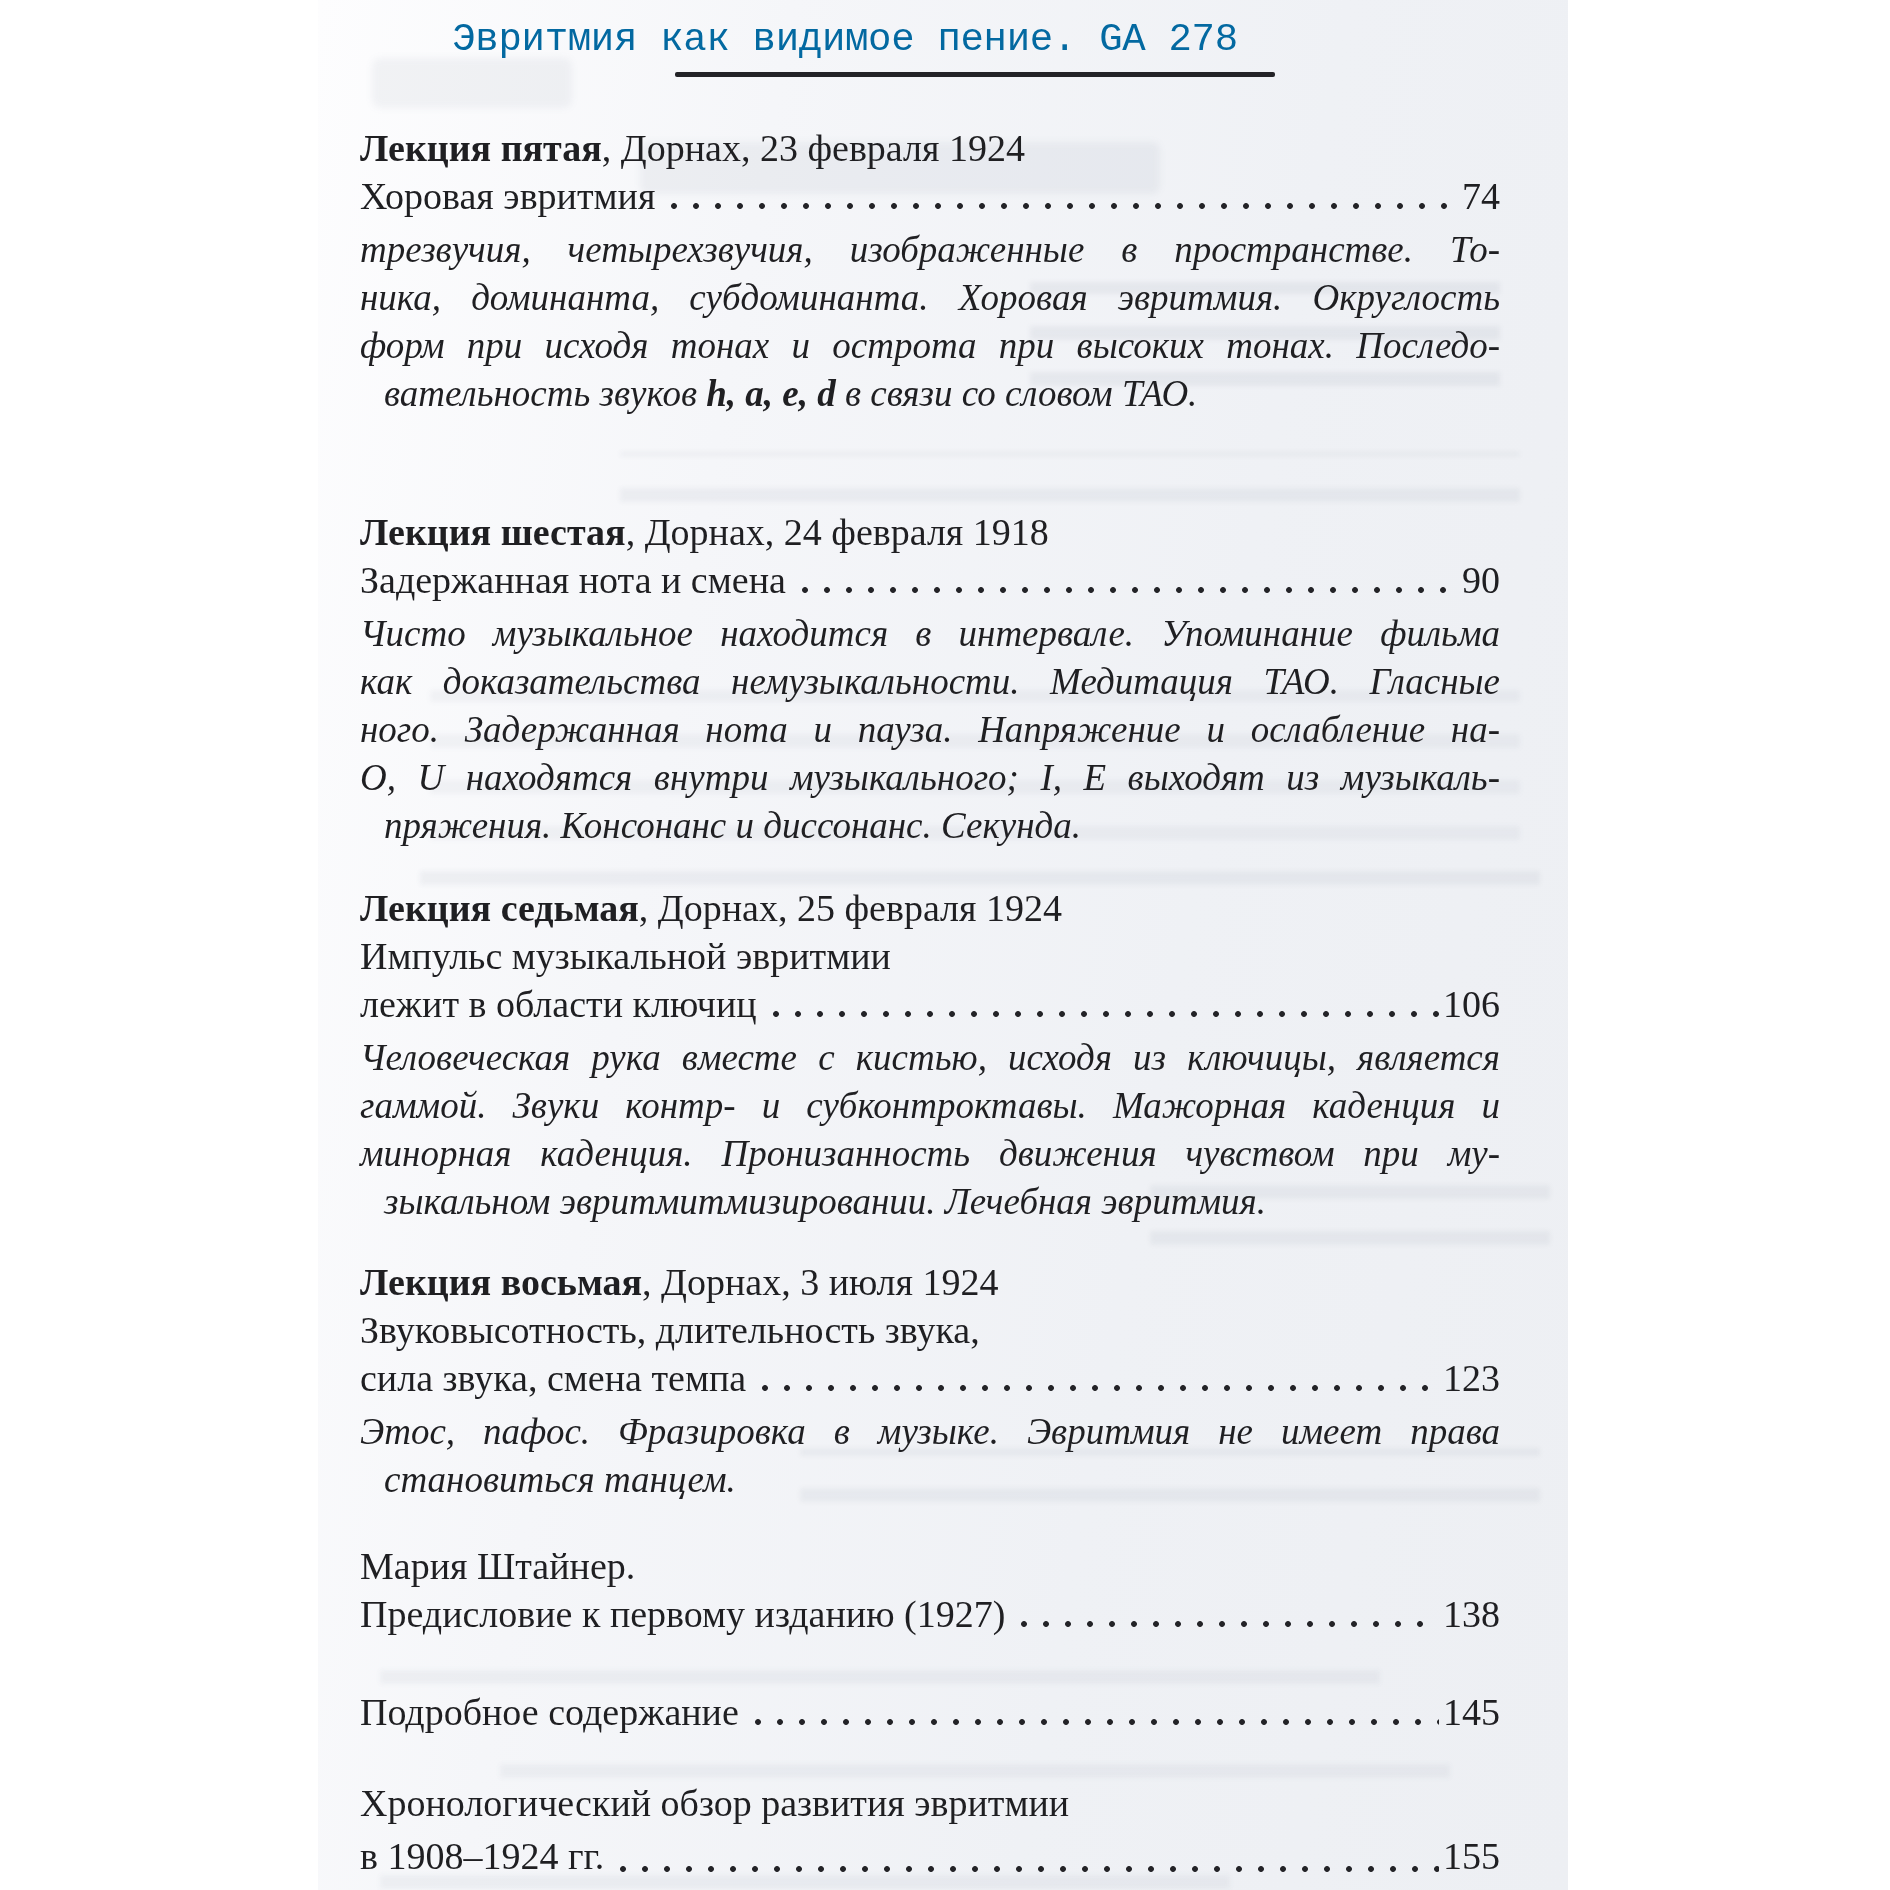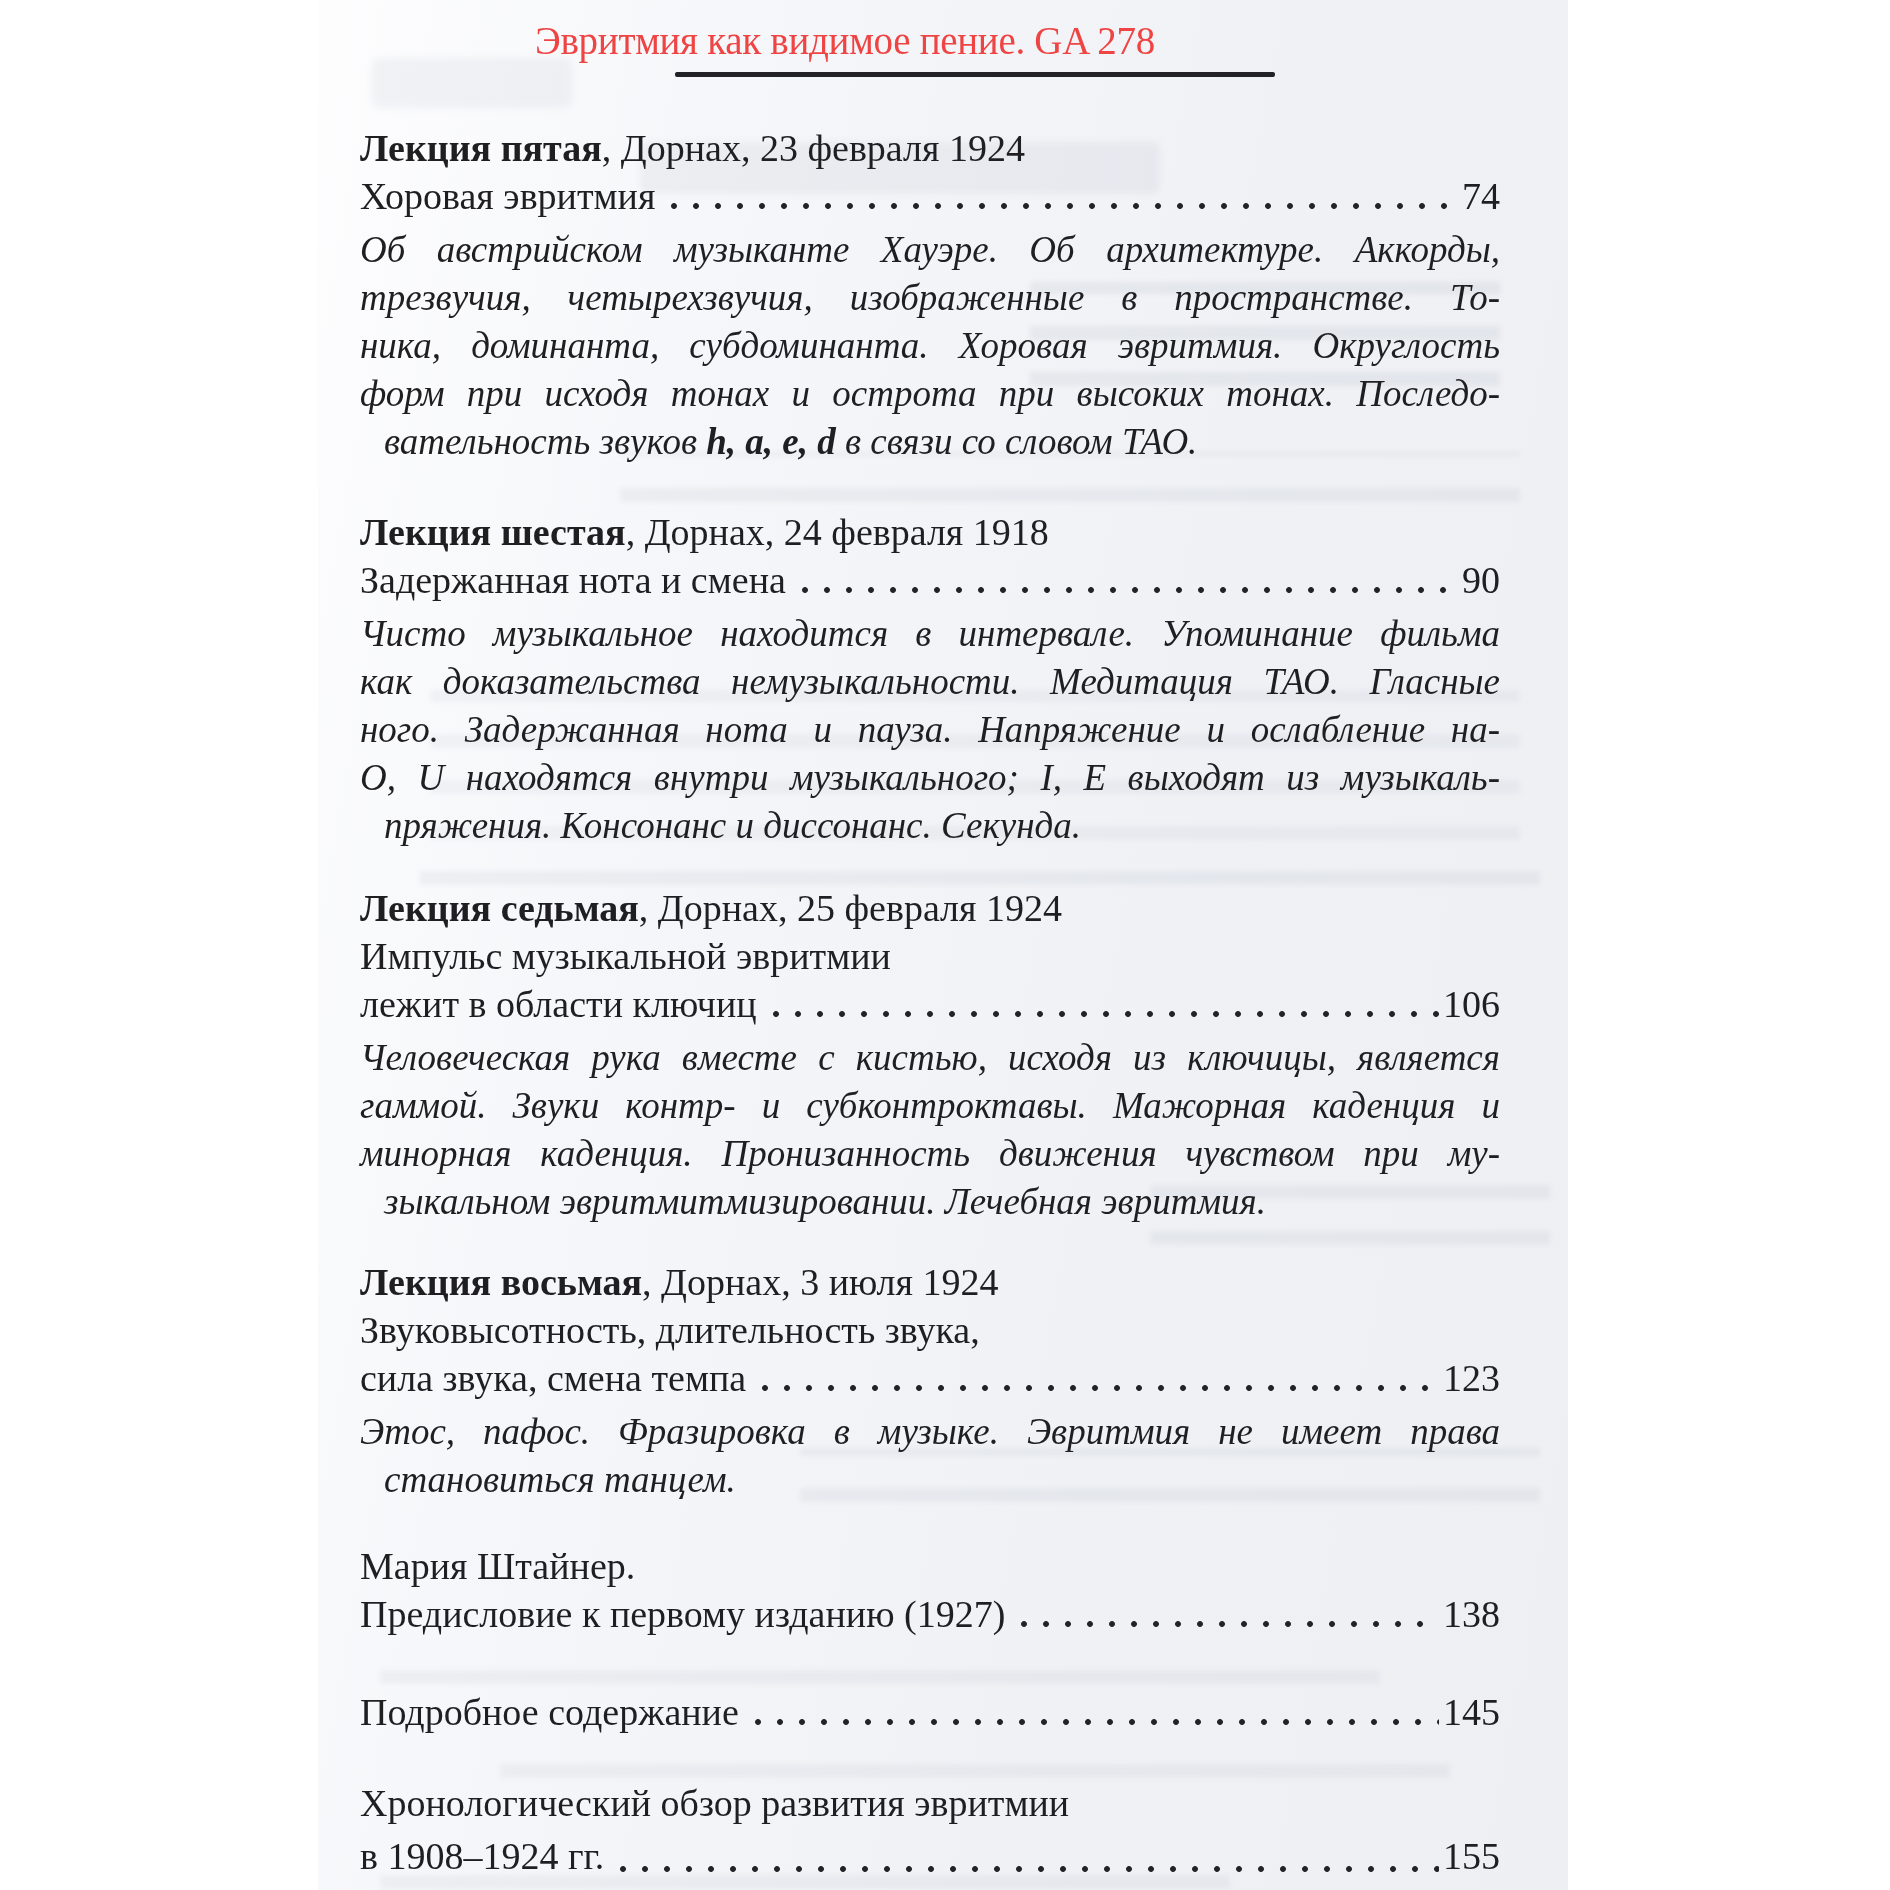--- a/index.html
+++ b/index.html
@@ -11,22 +11,22 @@
   }
   
   .photo-page{
     position:absolute;left:318px;top:0;width:1250px;height:1890px;
     background:linear-gradient(100deg,#fdfdfe 0%,#f5f6f9 30%,#eff1f5 65%,#edeff3 100%);
   }
   
   .header{
     position:absolute;left:0;top:18px;width:1668px;text-align:center;
     padding-left:22px;box-sizing:border-box;
-    font-family:Liberation Serif, serif;
-    font-size:39px;letter-spacing:-0.3px;color:#ef4444;
+    font-family:Liberation Mono, monospace;
+    font-size:39px;letter-spacing:-0.3px;color:#0369a1;
   }
   .header-rule{
     position:absolute;top:72px;left:50%;
     width:600px;height:5px;background:#232327;
     transform:translateX(-45%);border-radius:2px;
   }
   
   .entry{
     position:absolute;left:360px;width:1140px;
     font-size:38px;line-height:48px;
@@ -79,21 +79,20 @@
 <div class="header-rule"></div>
 
 <section class="entry" style="top:124px">
   <div class="head"><span class="hb">Лекция пятая</span><span class="hr">, Дорнах, 23 февраля 1924</span></div>
   <div class="row">
     <span class="t">Хоровая эвритмия</span>
     <span class="dots"></span>
     <span class="pg">74</span>
   </div>
   <div class="sum">
-    <div class="jl">Об австрийском музыканте Хауэре. Об архитектуре. Аккорды,</div>
     <div class="jl">трезвучия, четырехзвучия, изображенные в пространстве. То-</div>
     <div class="jl">ника, доминанта, субдоминанта. Хоровая эвритмия. Округлость</div>
     <div class="jl">форм при исходя тонах и острота при высоких тонах. Последо-</div>
     <div class="jl jl-last"><span>вательность звуков </span><span class="emph">h, a, e, d</span><span> в связи со словом ТАО.</span></div>
   </div>
 </section>
 
 <section class="entry" style="top:508px">
   <div class="head"><span class="hb">Лекция шестая</span><span class="hr">, Дорнах, 24 февраля 1918</span></div>
   <div class="row">

